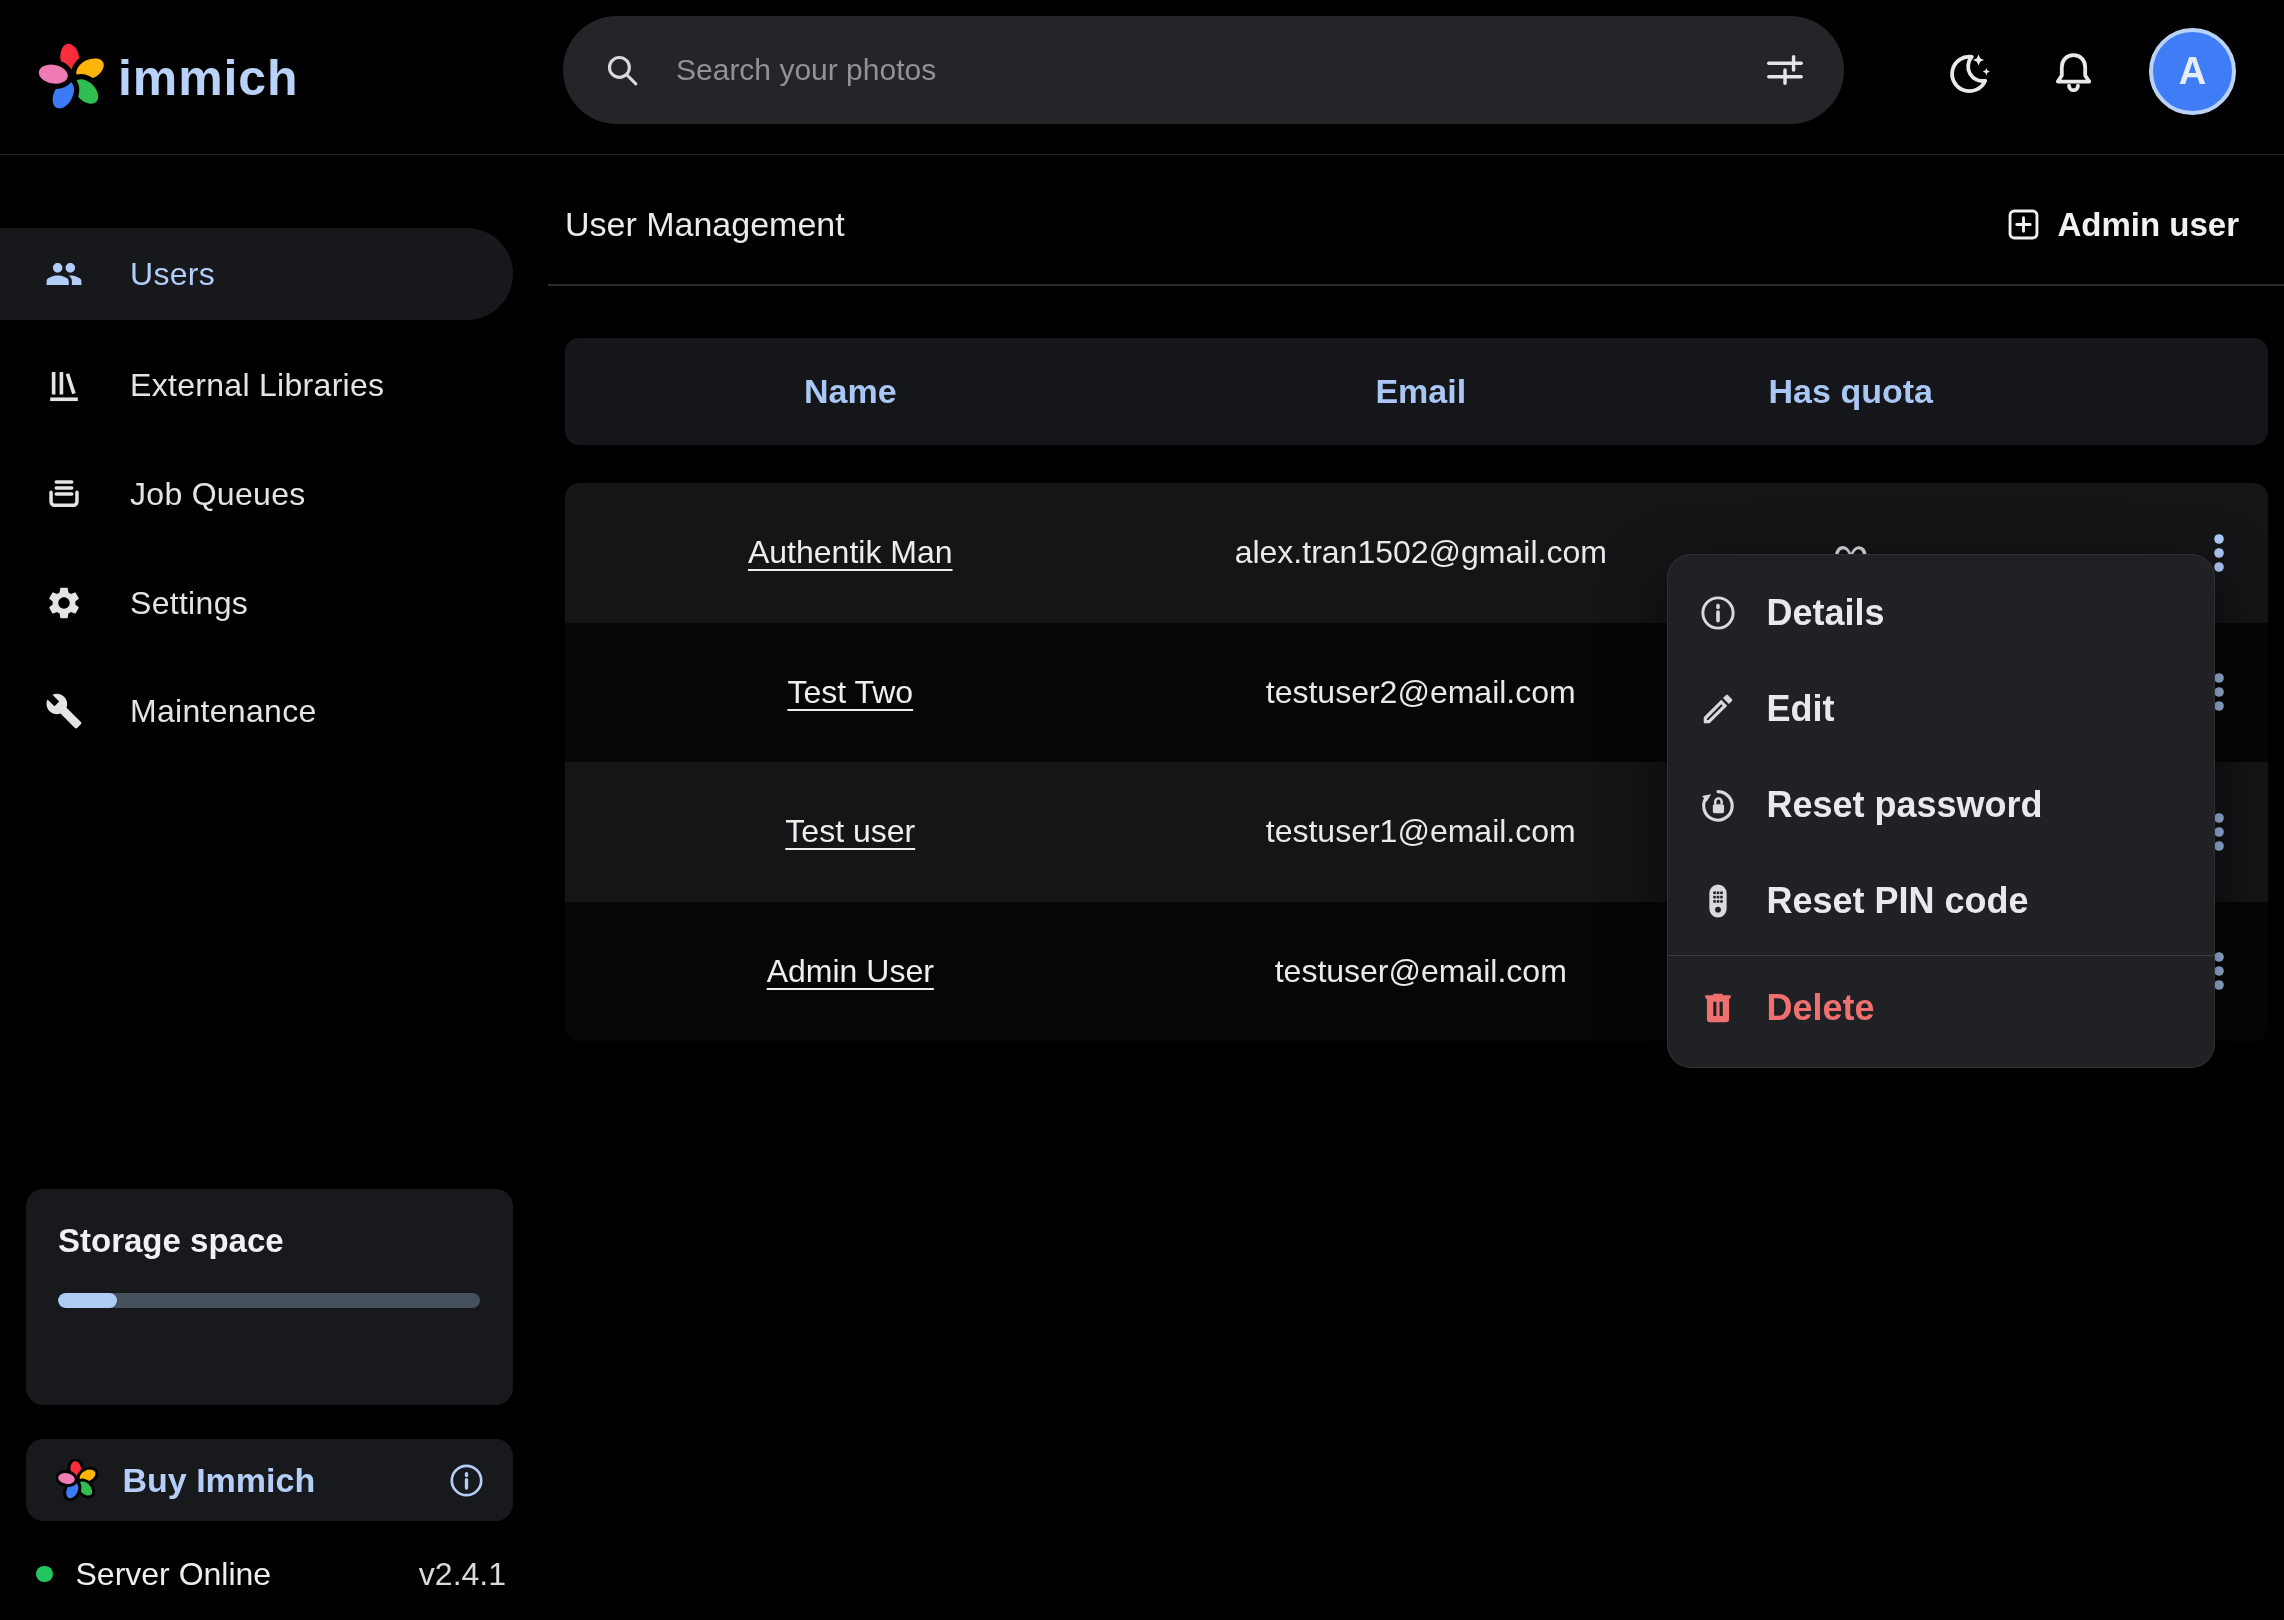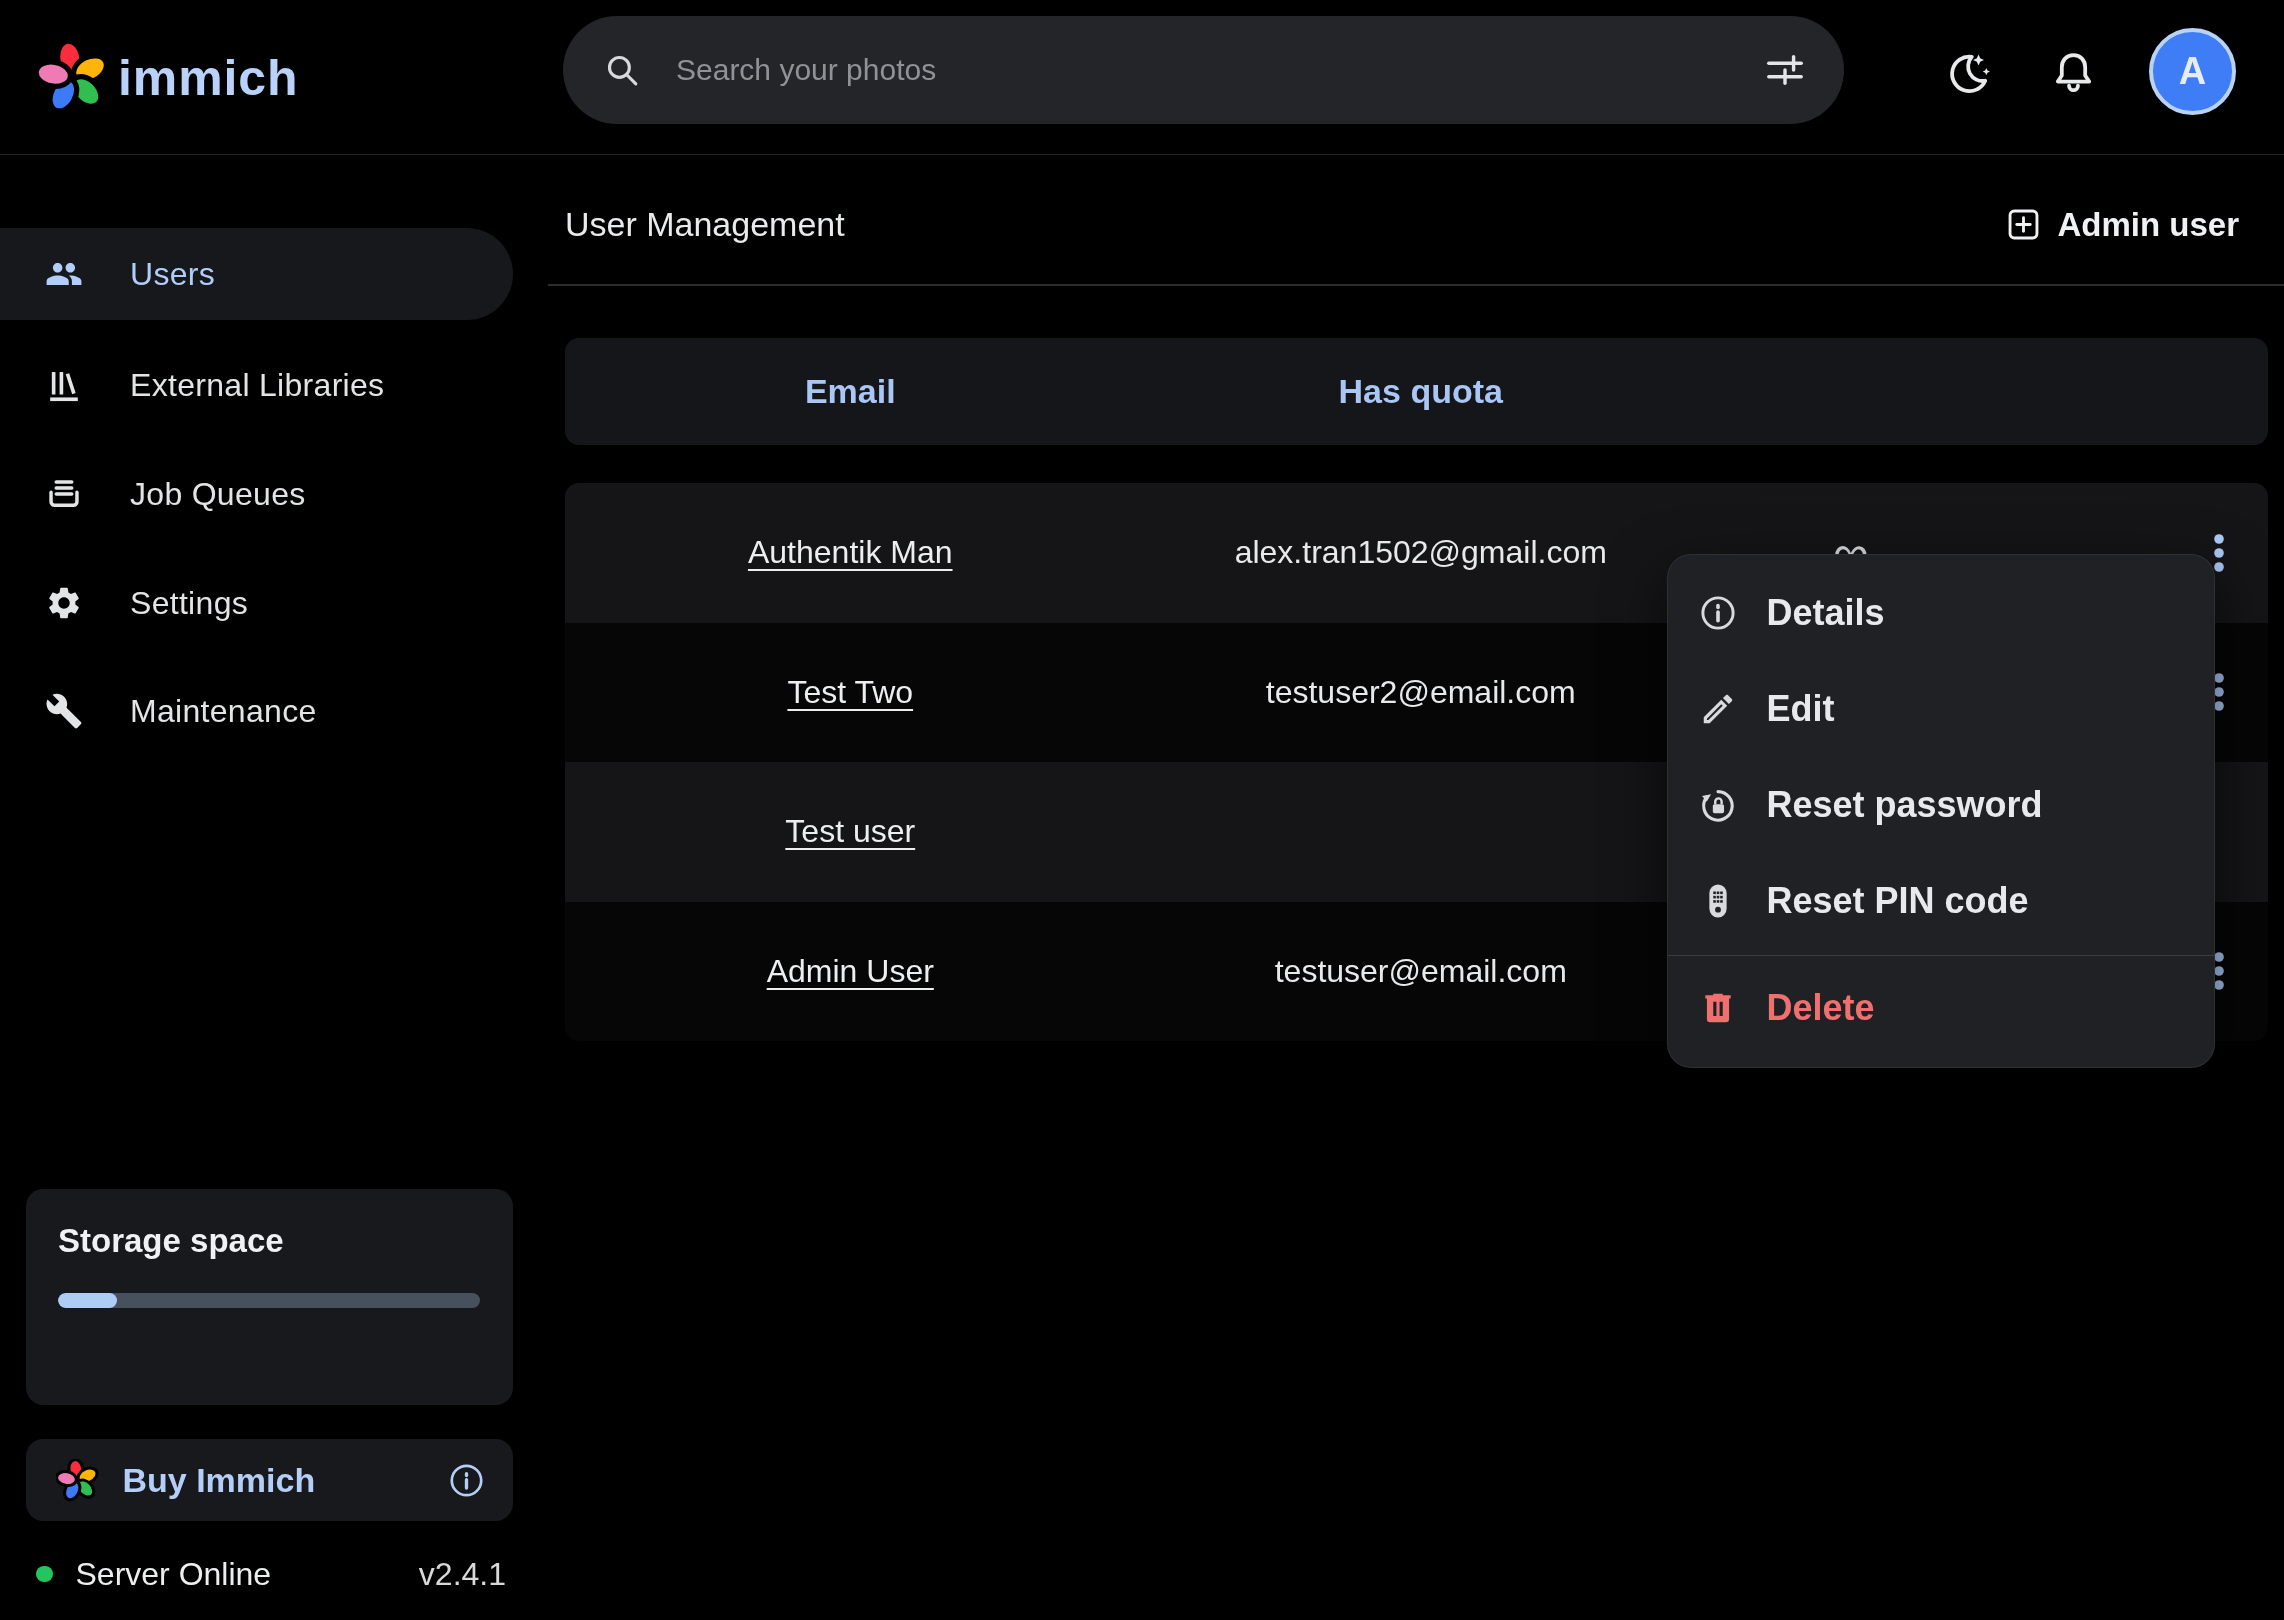--- a/index.html
+++ b/index.html
@@ -232,20 +232,21 @@
           <line x1="22" y1="14" x2="22" y2="30" stroke="currentColor" stroke-width="3.4" stroke-linecap="round"></line>
           <line x1="14" y1="22" x2="30" y2="22" stroke="currentColor" stroke-width="3.4" stroke-linecap="round"></line>
         </svg>
         <span>Admin user</span>
       </button>
     </div>
 
     <div class="head-divider"></div>
 
     <div class="thead">
+      <div class="th">Name</div>
       <div class="th">Email</div>
       <div class="th">Has quota</div>
       <div class="th"></div>
     </div>
 
     <div class="tbody">
 
       <div class="trow odd">
         <div class="cell name"><a>Authentik Man</a></div>
         <div class="cell">alex.tran1502@gmail.com</div>
@@ -271,20 +272,21 @@
               <circle cx="8" cy="8" r="5.5"></circle>
                 <circle cx="8" cy="24" r="5.5"></circle>
                 <circle cx="8" cy="40" r="5.5"></circle>
             </svg>
           </button>
         </div>
       </div>
 
       <div class="trow odd">
         <div class="cell name"><a>Test user</a></div>
+        <div class="cell">testuser1@email.com</div>
         <div class="cell quota"></div>
         <div class="cell actions">
           <button class="kebab">
             <svg width="14" height="42" viewBox="0 0 16 48" fill="currentColor">
               <circle cx="8" cy="8" r="5.5"></circle>
                 <circle cx="8" cy="24" r="5.5"></circle>
                 <circle cx="8" cy="40" r="5.5"></circle>
             </svg>
           </button>
         </div>

